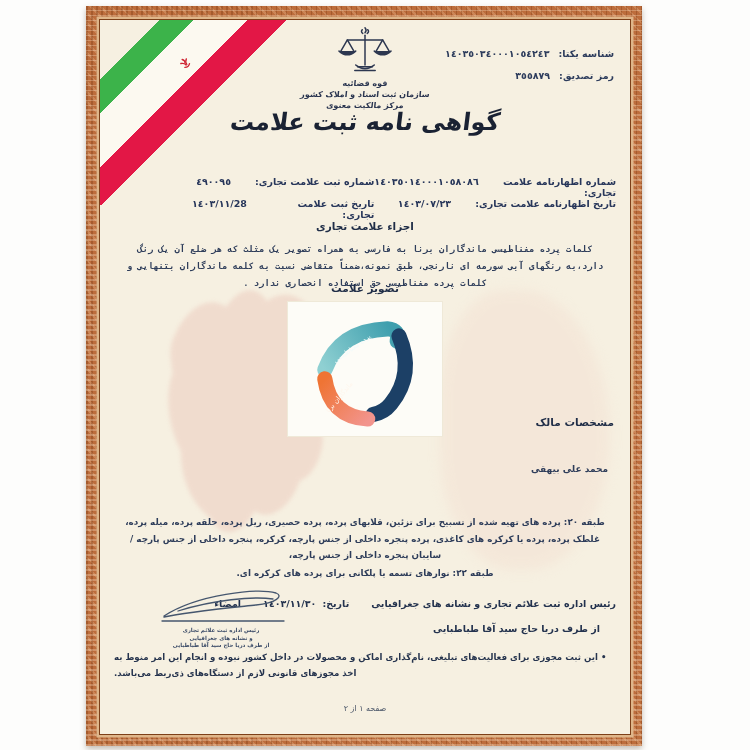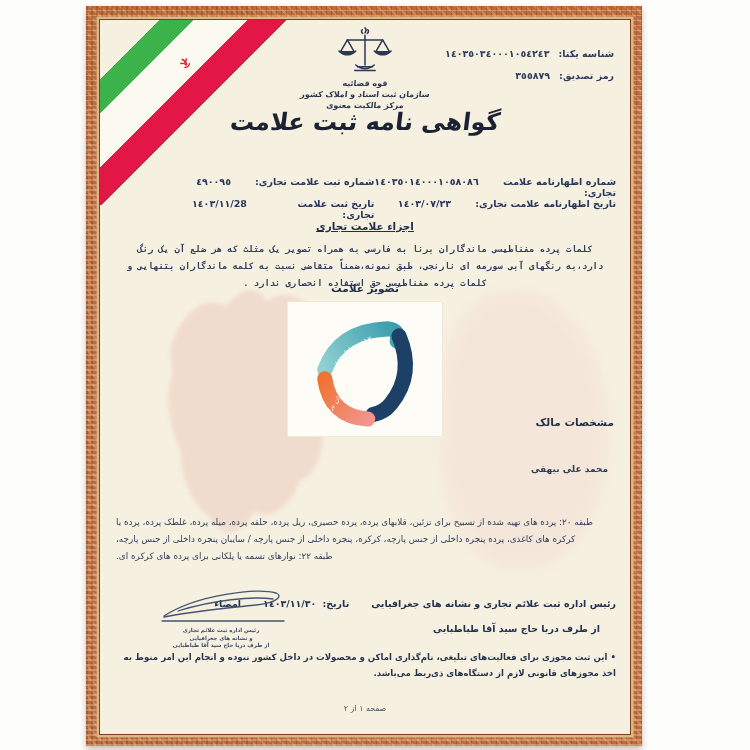--- a/index.html
+++ b/index.html
@@ -50,54 +50,54 @@
     position:absolute;top:88px;left:0;right:0;text-align:center;
     font-size:24px;font-weight:700;color:#1a2233;
     transform:skewX(-7deg);letter-spacing:-1px;
   }
   
   .fieldrow{position:absolute;right:14px;left:92px;display:flex;font-size:9.5px;font-weight:700;color:#27365a;}
   .fr1{top:156px;} .fr2{top:178px;}
   .fg{display:flex;gap:24px;align-items:baseline;}
   .fg1{width:57%;} .fg2{width:43%;}
   .sechead{position:absolute;left:0;right:0;text-align:center;font-size:10.5px;font-weight:700;color:#1f2d47;}
-  .h-parts{top:200px;text-decoration:underline;}
+  .h-parts{top:200px;}
   .desc{
     position:absolute;top:222px;right:22px;left:22px;text-align:center;
     font-size:8.8px;font-weight:600;line-height:17px;color:#2e3d5a;font-family:Liberation Mono, monospace;
   }
   .h-image{top:262px;}
   
   .logobox{
     position:absolute;top:281px;left:50%;transform:translateX(-50%);
     width:154px;height:134px;background:#fdfcf7;border:1px solid #efe9d8;
   }
   .logobox svg{width:100%;height:100%;}
   
   .h-owner{position:absolute;top:396px;right:16px;font-size:10.5px;font-weight:700;color:#1f2d47;}
   .owner-name{position:absolute;top:444px;right:22px;font-size:9px;font-weight:600;color:#2e3d5a;margin-left:24px;}
   .h-goods{position:absolute;top:474px;right:16px;font-size:10.5px;font-weight:700;color:#1f2d47;}
   .classes{
     position:absolute;top:494px;right:16px;left:16px;
-    font-size:8.8px;font-weight:400;line-height:16.5px;color:#2e3d5a;text-align:left;
+    font-size:8.8px;font-weight:700;line-height:16.5px;color:#2e3d5a;text-align:center;
   }
   .classes div{margin-bottom:1px;}
   
   .sigrow{position:absolute;top:578px;right:14px;display:flex;gap:22px;font-size:9.5px;font-weight:700;color:#23324e;}
   .sigrow .dt{display:flex;gap:6px;}
   .behalf{position:absolute;top:603px;right:30px;font-size:9.5px;font-weight:700;color:#23324e;}
   .scribble{position:absolute;top:566px;left:58px;width:132px;height:42px;}
   .stamp{
     position:absolute;top:607px;left:46px;width:150px;text-align:center;
     font-size:5.5px;font-weight:700;line-height:7.5px;color:#3c4c68;
   }
   
   .notes{
     position:absolute;top:630px;right:14px;left:14px;
-    font-size:8.6px;font-weight:700;line-height:15.5px;color:#26344e;text-align:right;
+    font-size:8.6px;font-weight:700;line-height:15.5px;color:#26344e;text-align:left;
   }
   .notes .n{margin-bottom:2px;}
   .link{font-weight:700;direction:ltr;unicode-bidi:embed;padding:0 3px;}
   .footer{position:absolute;top:684px;left:0;right:0;text-align:center;font-size:8px;color:#4a5568;}
   .num{direction:ltr;unicode-bidi:embed;}
 </style>
 </head>
 <body>
 
 <div class="page">

